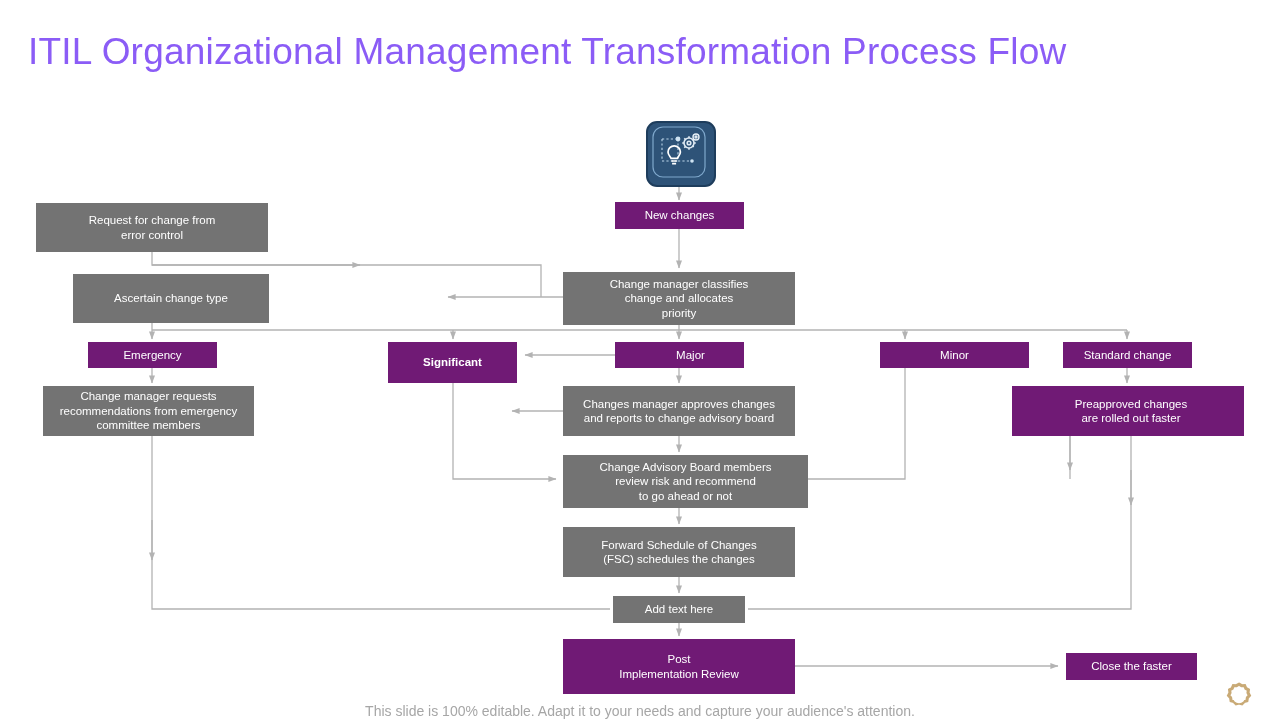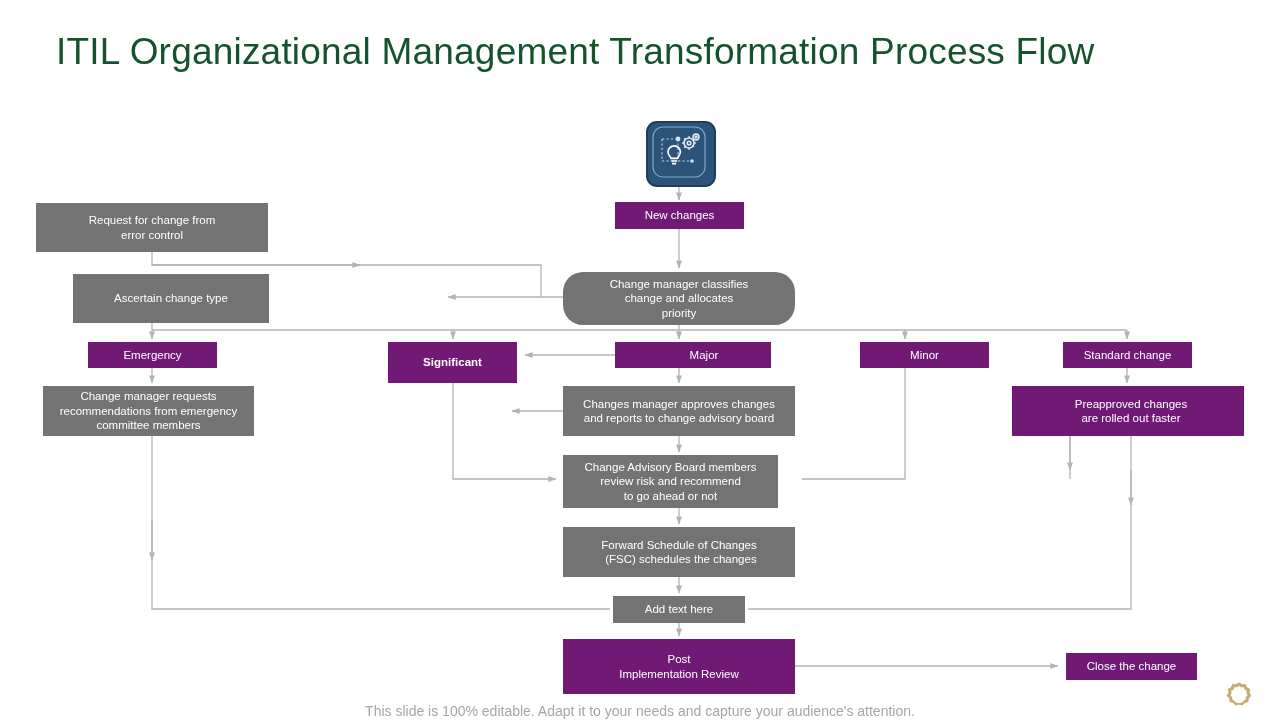--- a/index.html
+++ b/index.html
@@ -8,22 +8,22 @@
     background:#ffffff;
     font-family:"Liberation Sans", sans-serif;
     overflow:hidden;
     position:relative;
   }
   #slide{position:relative;width:1280px;height:720px;}
 
   
   #title{
     position:absolute;left:28px;top:31px;
-    font-size:37px;font-weight:400;color:#14532d;
-    letter-spacing:.2px;white-space:nowrap;margin-left:28px;
+    font-size:37px;font-weight:400;color:#8b5cf6;
+    letter-spacing:.2px;white-space:nowrap;
   }
   #subtitle{
     position:absolute;left:28px;top:90px;
     font-size:11.5px;color:#3a3a3a;white-space:nowrap;
   }
 
   
   #wires{position:absolute;left:0;top:0;width:1280px;height:720px;}
 
   
@@ -148,61 +148,61 @@
   <div id="nodes">
       <div class="node tan" style="left: 36px; top: 203px; width: 232px; height: 49px;">
         <span>Request for change from<br>error control</span>
       </div>
       <div class="node blue" style="left: 615px; top: 202px; width: 129px; height: 27px;">
         <span>New changes</span>
       </div>
       <div class="node tan" style="left: 40px; top: 274px; width: 196px; height: 49px; margin-left: 33px;">
         <span>Ascertain change type</span>
       </div>
-      <div class="node tan" style="left: 563px; top: 272px; width: 232px; height: 53px; border-radius: 20px;">
+      <div class="node tan" style="left: 563px; top: 272px; width: 232px; height: 53px;">
         <span>Change manager classifies<br>change and allocates<br>priority</span>
       </div>
       <div class="node blue" style="left: 88px; top: 342px; width: 129px; height: 26px;">
         <span>Emergency</span>
       </div>
       <div class="node blue" style="left: 388px; top: 342px; width: 129px; height: 41px; font-weight: bold;">
         <span>Significant</span>
       </div>
-      <div class="node blue" style="left: 615px; top: 342px; width: 156px; height: 26px; padding-left: 28px;">
+      <div class="node blue" style="left: 615px; top: 342px; width: 129px; height: 26px; padding-left: 28px;">
         <span>Major</span>
       </div>
-      <div class="node blue" style="left: 860px; top: 342px; width: 129px; height: 26px; text-align: center;">
+      <div class="node blue" style="left: 880px; top: 342px; width: 149px; height: 26px; text-align: center;">
         <span>Minor</span>
       </div>
       <div class="node blue" style="left: 1063px; top: 342px; width: 129px; height: 26px; justify-content: center;">
         <span>Standard change</span>
       </div>
       <div class="node tan" style="left: 43px; top: 386px; width: 211px; height: 50px;">
         <span>Change manager requests<br>recommendations from emergency<br>committee members</span>
       </div>
       <div class="node tan" style="left: 563px; top: 386px; width: 232px; height: 50px;">
         <span>Changes manager approves changes<br>and reports to change advisory board</span>
       </div>
       <div class="node blue" style="left: 1012px; top: 386px; width: 232px; height: 50px; padding-left: 12px;">
         <span>Preapproved changes<br>are rolled out faster</span>
       </div>
-      <div class="node tan" style="left: 563px; top: 455px; width: 215px; height: 53px;">
+      <div class="node tan" style="left: 563px; top: 455px; width: 245px; height: 53px;">
         <span>Change Advisory Board members<br>review risk and recommend<br>to go ahead or not</span>
       </div>
-      <div class="node tan" style="left: 563px; top: 527px; width: 232px; height: 50px; text-align: right;">
+      <div class="node tan" style="left: 563px; top: 527px; width: 232px; height: 50px;">
         <span>Forward Schedule of Changes<br>(FSC) schedules the changes</span>
       </div>
       <div class="node tan" style="left: 613px; top: 596px; width: 132px; height: 27px;">
         <span>Add text here</span>
       </div>
       <div class="node blue" style="left: 563px; top: 639px; width: 232px; height: 55px;">
         <span>Post<br>Implementation Review</span>
       </div>
       <div class="node blue" style="left: 1066px; top: 653px; width: 131px; height: 27px;">
-        <span>Close the change</span>
+        <span>Close the faster</span>
       </div>
     </div>
 
   <div id="footer">This slide is 100% editable. Adapt it to your needs and capture your audience's attention.</div>
 
   <svg id="gear" viewBox="0 0 30 30">
     <path d="M15 2.2 l2.6 1.5 3-0.2 1.2 2.8 2.6 1.5 -0.4 3 1.4 2.7 -2 2.3 -0.5 3 -2.9 0.8 -2.1 2.2 -2.9-0.9 -2.9 0.9 -2.1-2.2 -2.9-0.8 -0.5-3 -2-2.3 1.4-2.7 -0.4-3 2.6-1.5 1.2-2.8 3 0.2z" fill="none" stroke="#c9aa76" stroke-width="3.1"></path>
     <circle cx="15" cy="15" r="6.2" fill="#ffffff"></circle>
   </svg>
 

